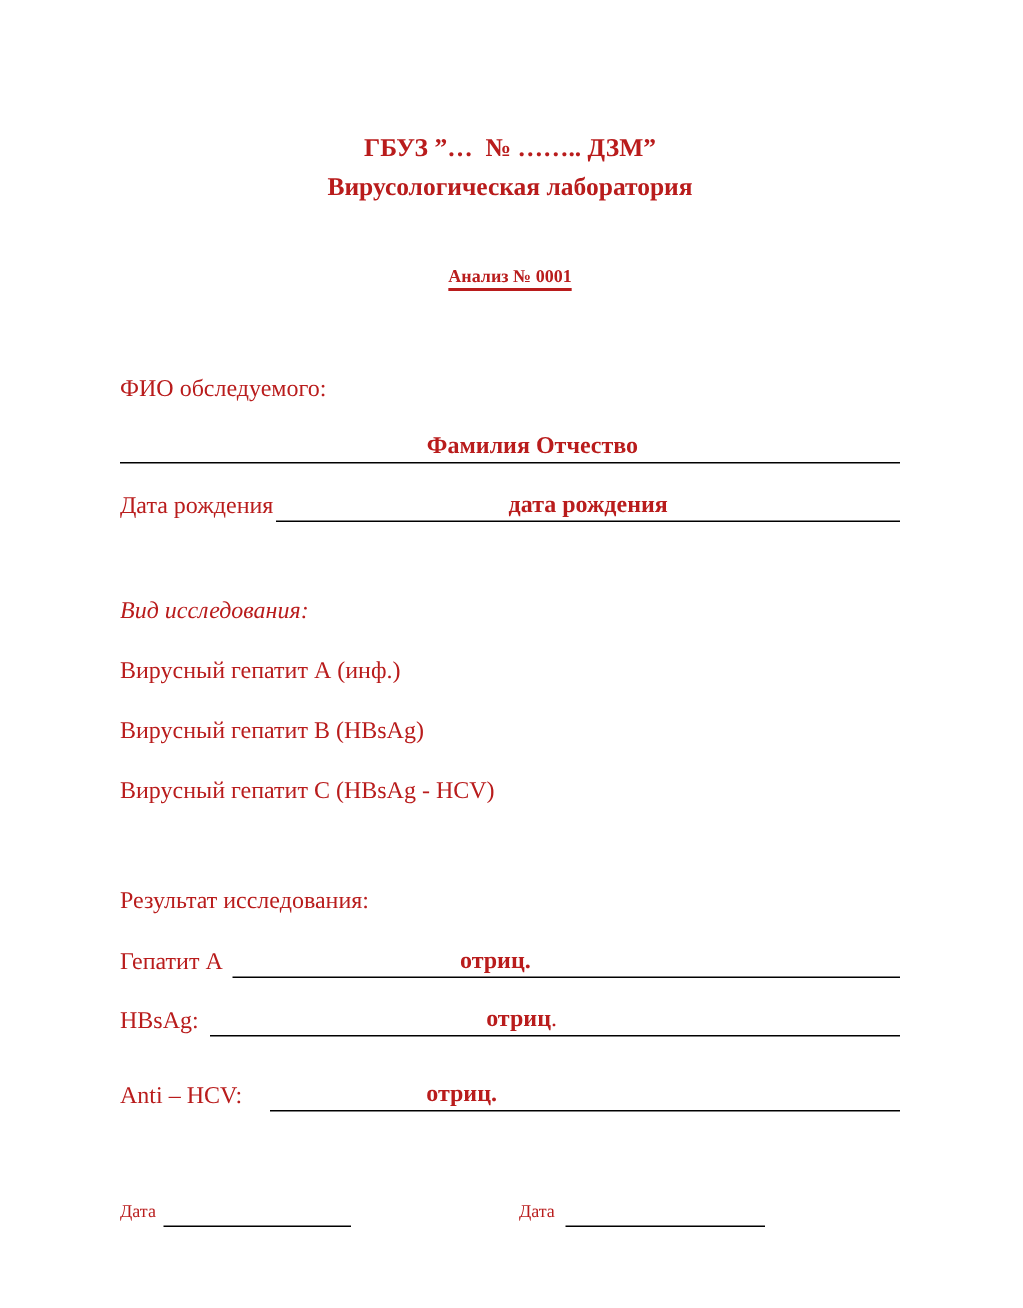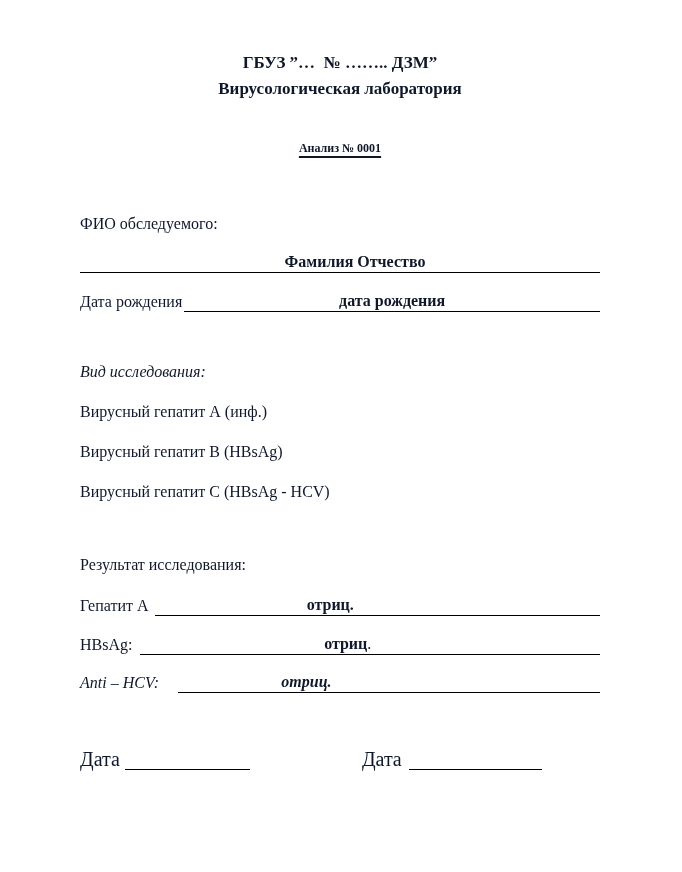--- a/index.html
+++ b/index.html
@@ -2,24 +2,24 @@
 <html><head>
 <meta charset="utf-8">
 <style>
   * { margin: 0; padding: 0; box-sizing: border-box; }
   html, body { background: #ffffff; }
   .page {
     position: relative;
     width: 682px;
     height: 872px;
     background: #ffffff;
-    color: #0f172a;
+    color: #b91c1c;
     font-family: "Liberation Serif", "DejaVu Serif", serif;
     font-size: 16px;
-    padding: 52px 82px 0 80px;
+    padding: 88px 82px 0 80px;
     overflow: hidden;
   }
   .hdr {
     text-align: center;
     font-weight: bold;
     font-size: 17px;
     line-height: 22px;
     white-space: pre-wrap;
   }
   .hdr-lab { margin-top: 4px; }
@@ -57,28 +57,28 @@
 
   .section-heading { font-size: 16px; line-height: 21px; }
   .study-heading   { margin-top: 49px; font-style: italic; }
   .study-item      { font-size: 16px; line-height: 21px; margin-top: 19px; }
   .results-heading { margin-top: 52px; }
 
   .result-row-1 { margin-top: 19px; }
   .r1-blank     { margin-left: 7px;  padding-right: 95px; }
   .result-row-2 { margin-top: 17px; }
   .r2-blank     { margin-left: 8px;  padding-right: 45px; }
-  .result-row-3 { margin-top: 16px; font-style: italic; }
+  .result-row-3 { margin-top: 28px; }
   .r3-blank     { margin-left: 19px; padding-right: 165px; }
 
   .footer-row {
     margin-top: 56px;
     display: flex;
     align-items: flex-end;
-    font-size: 20px;
+    font-size: 12px;
     line-height: 21px;
   }
   .footer-group { display: flex; align-items: flex-end; }
   .fixed-blank {
     border-bottom: 1.5px solid #000000;
     min-height: 21px;
   }
   .date-blank   { width: 125px; margin-left: 5px; }
   .doctor-group { margin-left: 112px; }
   .doctor-blank { width: 133px; margin-left: 7px; }

